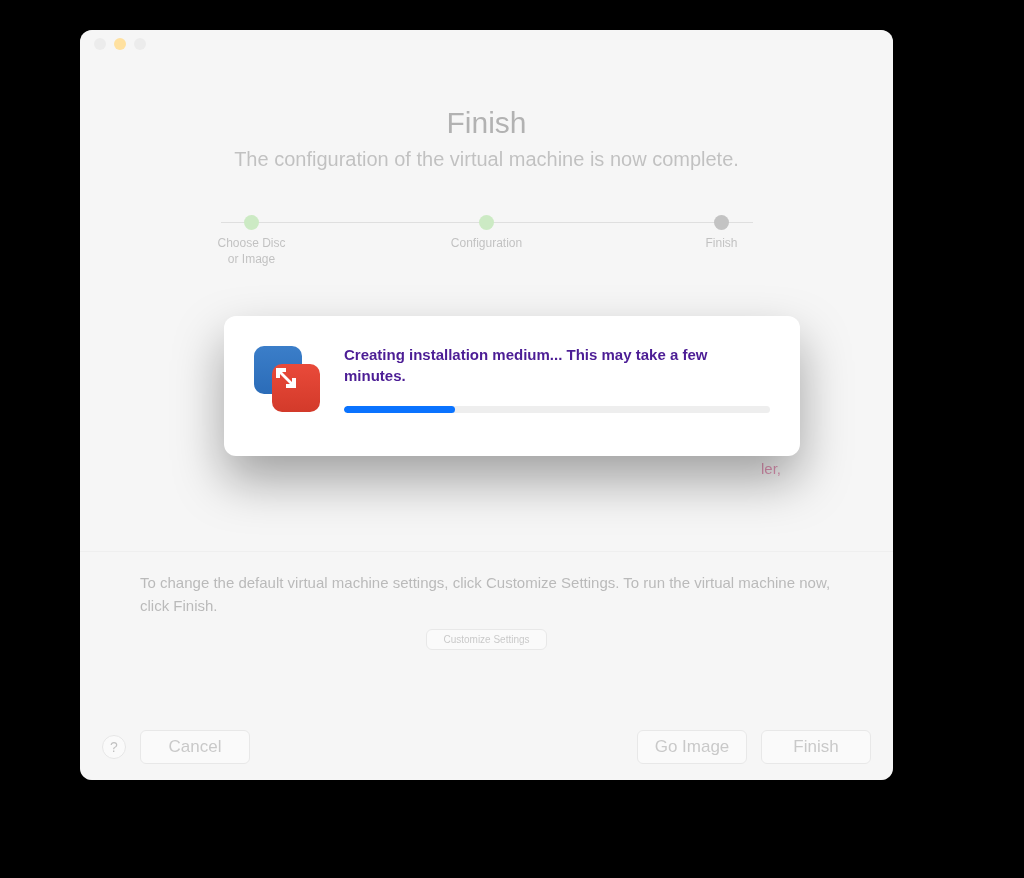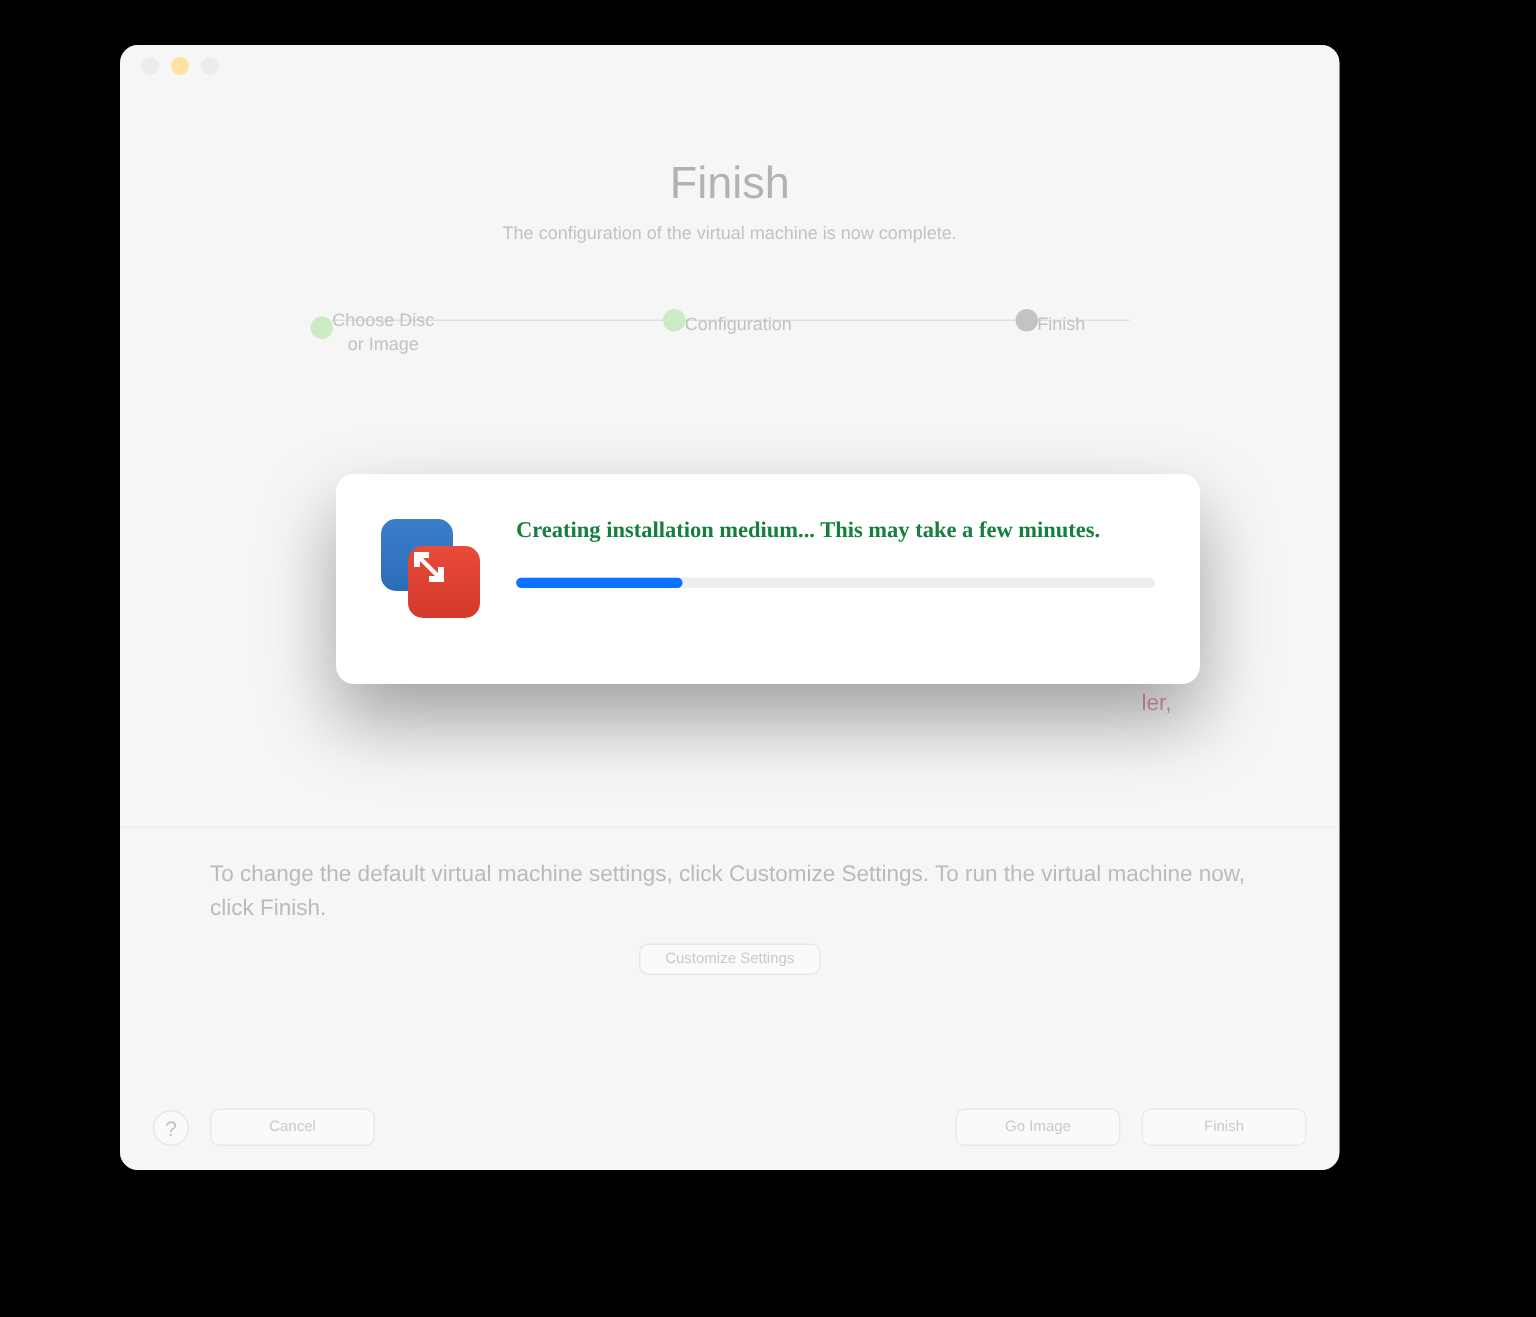--- a/index.html
+++ b/index.html
@@ -53,21 +53,21 @@
       padding: 20px 30px 0 30px;
       text-align: center;
     }
     .page-title {
       font-size: 30px;
       font-weight: 400;
       color: #555;
       margin-top: 28px;
     }
     .page-subtitle {
-      font-size: 12px;
+      font-size: 20px;
       color: #777;
       margin-top: 8px;
     }
     .stepper {
       display: flex;
       justify-content: space-between;
       align-items: flex-start;
       width: 560px;
       margin: 44px auto 0 auto;
       position: relative;
@@ -76,21 +76,21 @@
       position: absolute;
       top: 7px;
       left: 14px;
       right: 14px;
       height: 1px;
       background: #b8b8b8;
       z-index: 0;
     }
     .step {
       display: flex;
-      flex-direction: row;
+      flex-direction: column;
       align-items: center;
       z-index: 1;
       width: 90px;
     }
     .step-dot {
       width: 15px;
       height: 15px;
       border-radius: 50%;
       margin-bottom: 6px;
     }
@@ -156,21 +156,21 @@
       align-items: center;
       justify-content: center;
     }
     .spacer { flex: 1; }
     .btn {
       min-width: 110px;
       padding: 6px 8px;
       border-radius: 6px;
       border: 1px solid #ccc;
       background: #f4f4f4;
-      font-size: 10px;
+      font-size: 17px;
       color: #888;
       text-align: center;
     }
     .dialog {
       position: absolute;
       left: 224px;
       top: 316px;
       width: 576px;
       background: #fff;
       border-radius: 12px;
@@ -209,24 +209,23 @@
       left: 50%;
       transform: translate(-50%, -50%);
       z-index: 2;
     }
     .dialog-body {
       flex: 1;
     }
     .dialog-title {
       font-size: 15px;
       font-weight: 700;
-      color: #15803d;
+      color: #4c1d95;
       line-height: 1.4;
       margin-bottom: 20px;
-      font-family: Liberation Serif, serif;
     }
     .progress-track {
       width: 100%;
       height: 7px;
       border-radius: 4px;
       background: #eeeeee;
       overflow: hidden;
     }
     .progress-fill {
       height: 100%;

